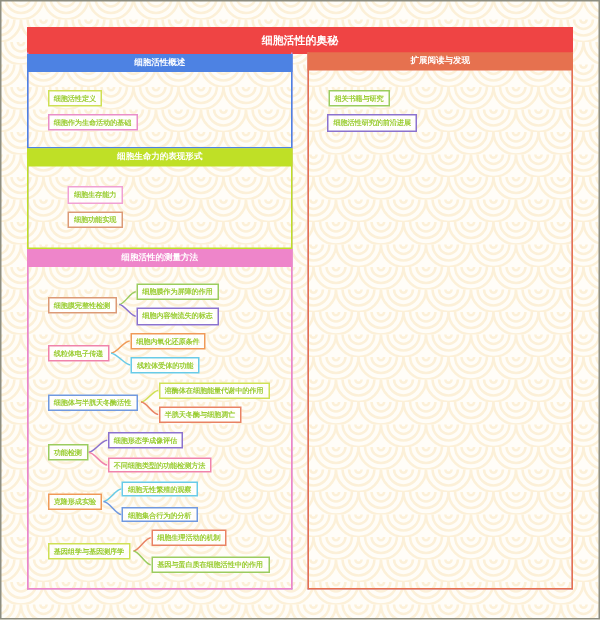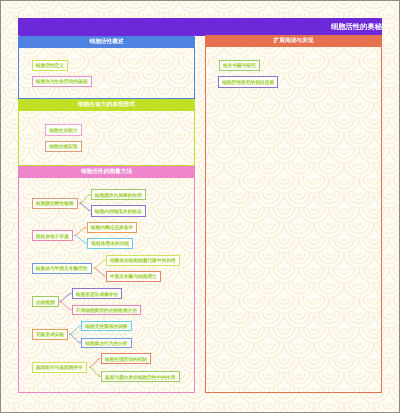--- a/index.html
+++ b/index.html
@@ -3,21 +3,21 @@
 <meta charset="utf-8">
 <style>
 html,body{margin:0;padding:0;}
 body{width:400px;height:413px;overflow:hidden;background:#fff;
   font-family:"Liberation Sans",sans-serif;}
 #root{position:relative;width:400px;height:413px;}
 .bgsvg{position:absolute;left:0;top:0;}
 .frame{position:absolute;left:0;top:0;width:400px;height:413px;
   border:1px solid #8d8d80;box-sizing:border-box;pointer-events:none;}
 .titlebar{position:absolute;left:18px;top:18px;width:364px;height:17.5px;
-  background:#6d28d9;display:flex;align-items:center;justify-content:flex-end;}
+  background:#ef4444;display:flex;align-items:center;justify-content:center;}
 .titlebar .t{color:#fff;font-size:7.3px;font-weight:bold;letter-spacing:0;}
 .panel{position:absolute;box-sizing:border-box;border:1px solid #c49ad8;border-top:none;}
 .lpanel{left:18px;top:35px;width:177px;height:358px;}
 .rpanel{left:205px;top:35px;width:177px;height:358px;}
 .section{position:absolute;box-sizing:border-box;border:1px solid #888;}
 .secbar{position:absolute;left:-1px;top:-1px;width:177px;height:12px;display:flex;
   align-items:center;justify-content:center;box-sizing:border-box;}
 .secbar .t{color:#fff;font-size:5.7px;font-weight:bold;letter-spacing:0;}
 .node{position:absolute;box-sizing:border-box;border:1px solid #999;
   background:rgba(255,255,255,0.78);display:flex;align-items:center;

